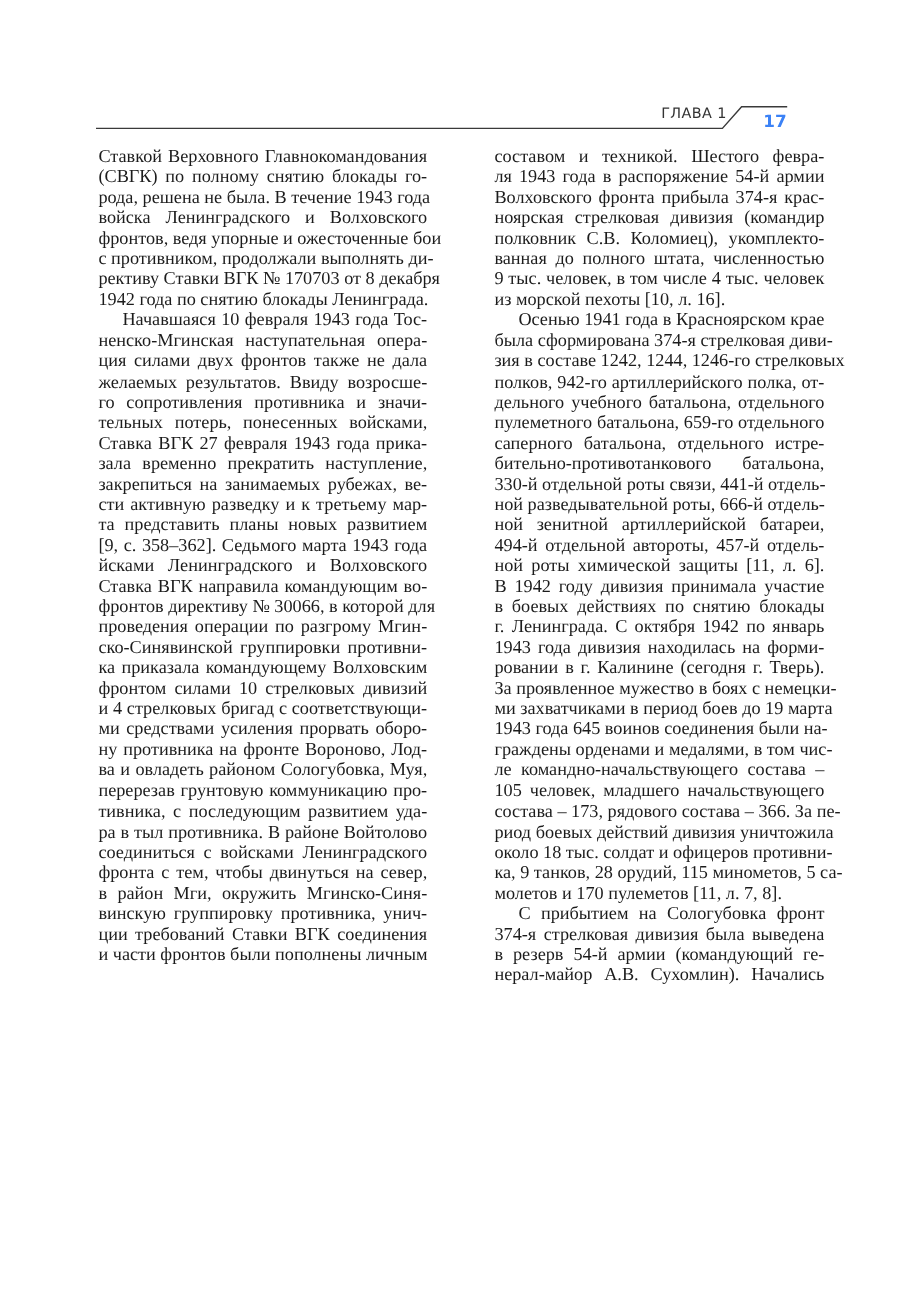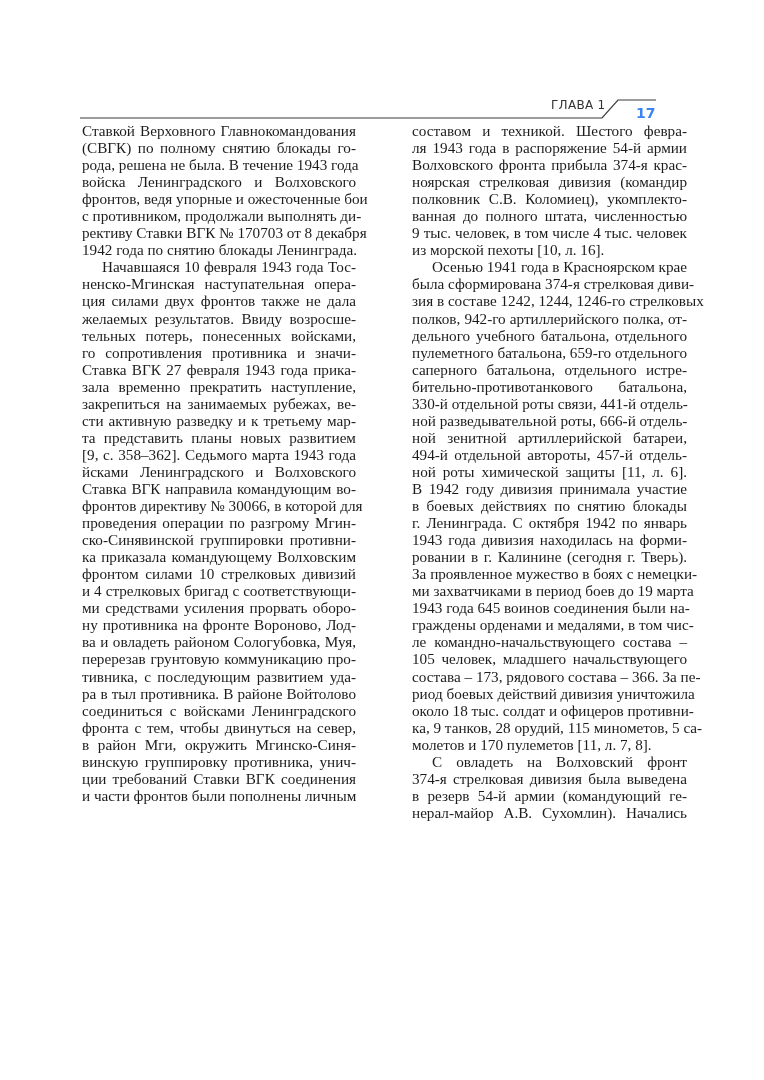--- a/index.html
+++ b/index.html
@@ -5,21 +5,21 @@
   html, body { margin: 0; padding: 0; }
   body {
     width: 764px; height: 1080px;
     background: #ffffff;
     position: relative;
     overflow: hidden;
     font-family: "Liberation Serif", "DejaVu Serif", serif;
     color: #1c1c1c;
   }
   .running-head {
-    position: absolute; left: 0; top: 11px; width: 640px; height: 120px;
+    position: absolute; left: 0; top: 0; width: 640px; height: 120px;
   }
   .running-head svg { position: absolute; left: 0; top: 0; }
   .chapter-label {
     position: absolute; left: 551px; top: 87px;
     font-family: "DejaVu Sans", "Liberation Sans", sans-serif;
     font-size: 12px; letter-spacing: 0.3px; color: #333;
   }
   .page-number {
     position: absolute; left: 636px; top: 94px;
     font-family: "DejaVu Sans", "Liberation Sans", sans-serif;
@@ -62,22 +62,22 @@
     <span class="line">рода, решена не была. В течение 1943 года</span>
     <span class="line">войска Ленинградского и Волховского</span>
     <span class="line">фронтов, ведя упорные и ожесточенные бои</span>
     <span class="line">с противником, продолжали выполнять ди-</span>
     <span class="line">рективу Ставки ВГК № 170703 от 8 декабря</span>
     <span class="line last">1942 года по снятию блокады Ленинграда.</span>
     <span class="line indent">Начавшаяся 10 февраля 1943 года Тос-</span>
     <span class="line">ненско-Мгинская наступательная опера-</span>
     <span class="line">ция силами двух фронтов также не дала</span>
     <span class="line">желаемых результатов. Ввиду возросше-</span>
+    <span class="line">го сопротивления противника и значи-</span>
     <span class="line">тельных потерь, понесенных войсками,</span>
-    <span class="line">го сопротивления противника и значи-</span>
     <span class="line">Ставка ВГК 27 февраля 1943 года прика-</span>
     <span class="line">зала временно прекратить наступление,</span>
     <span class="line">закрепиться на занимаемых рубежах, ве-</span>
     <span class="line">сти активную разведку и к третьему мар-</span>
     <span class="line">та представить планы новых развитием</span>
     <span class="line">[9, с. 358–362]. Седьмого марта 1943 года</span>
     <span class="line">йсками Ленинградского и Волховского</span>
     <span class="line">Ставка ВГК направила командующим во-</span>
     <span class="line">фронтов директиву № 30066, в которой для</span>
     <span class="line">проведения операции по разгрому Мгин-</span>
@@ -129,17 +129,17 @@
     <span class="line">ми захватчиками в период боев до 19 марта</span>
     <span class="line">1943 года 645 воинов соединения были на-</span>
     <span class="line">граждены орденами и медалями, в том чис-</span>
     <span class="line">ле командно-начальствующего состава –</span>
     <span class="line">105 человек, младшего начальствующего</span>
     <span class="line">состава – 173, рядового состава – 366. За пе-</span>
     <span class="line">риод боевых действий дивизия уничтожила</span>
     <span class="line">около 18 тыс. солдат и офицеров противни-</span>
     <span class="line">ка, 9 танков, 28 орудий, 115 минометов, 5 са-</span>
     <span class="line last">молетов и 170 пулеметов [11, л. 7, 8].</span>
-    <span class="line indent">С овладеть на Волховский фронт</span>
+    <span class="line indent">С прибытием на Сологубовка фронт</span>
     <span class="line">374-я стрелковая дивизия была выведена</span>
     <span class="line">в резерв 54-й армии (командующий ге-</span>
     <span class="line">нерал-майор А.В. Сухомлин). Начались</span>
   </div>
 
 </body></html>

